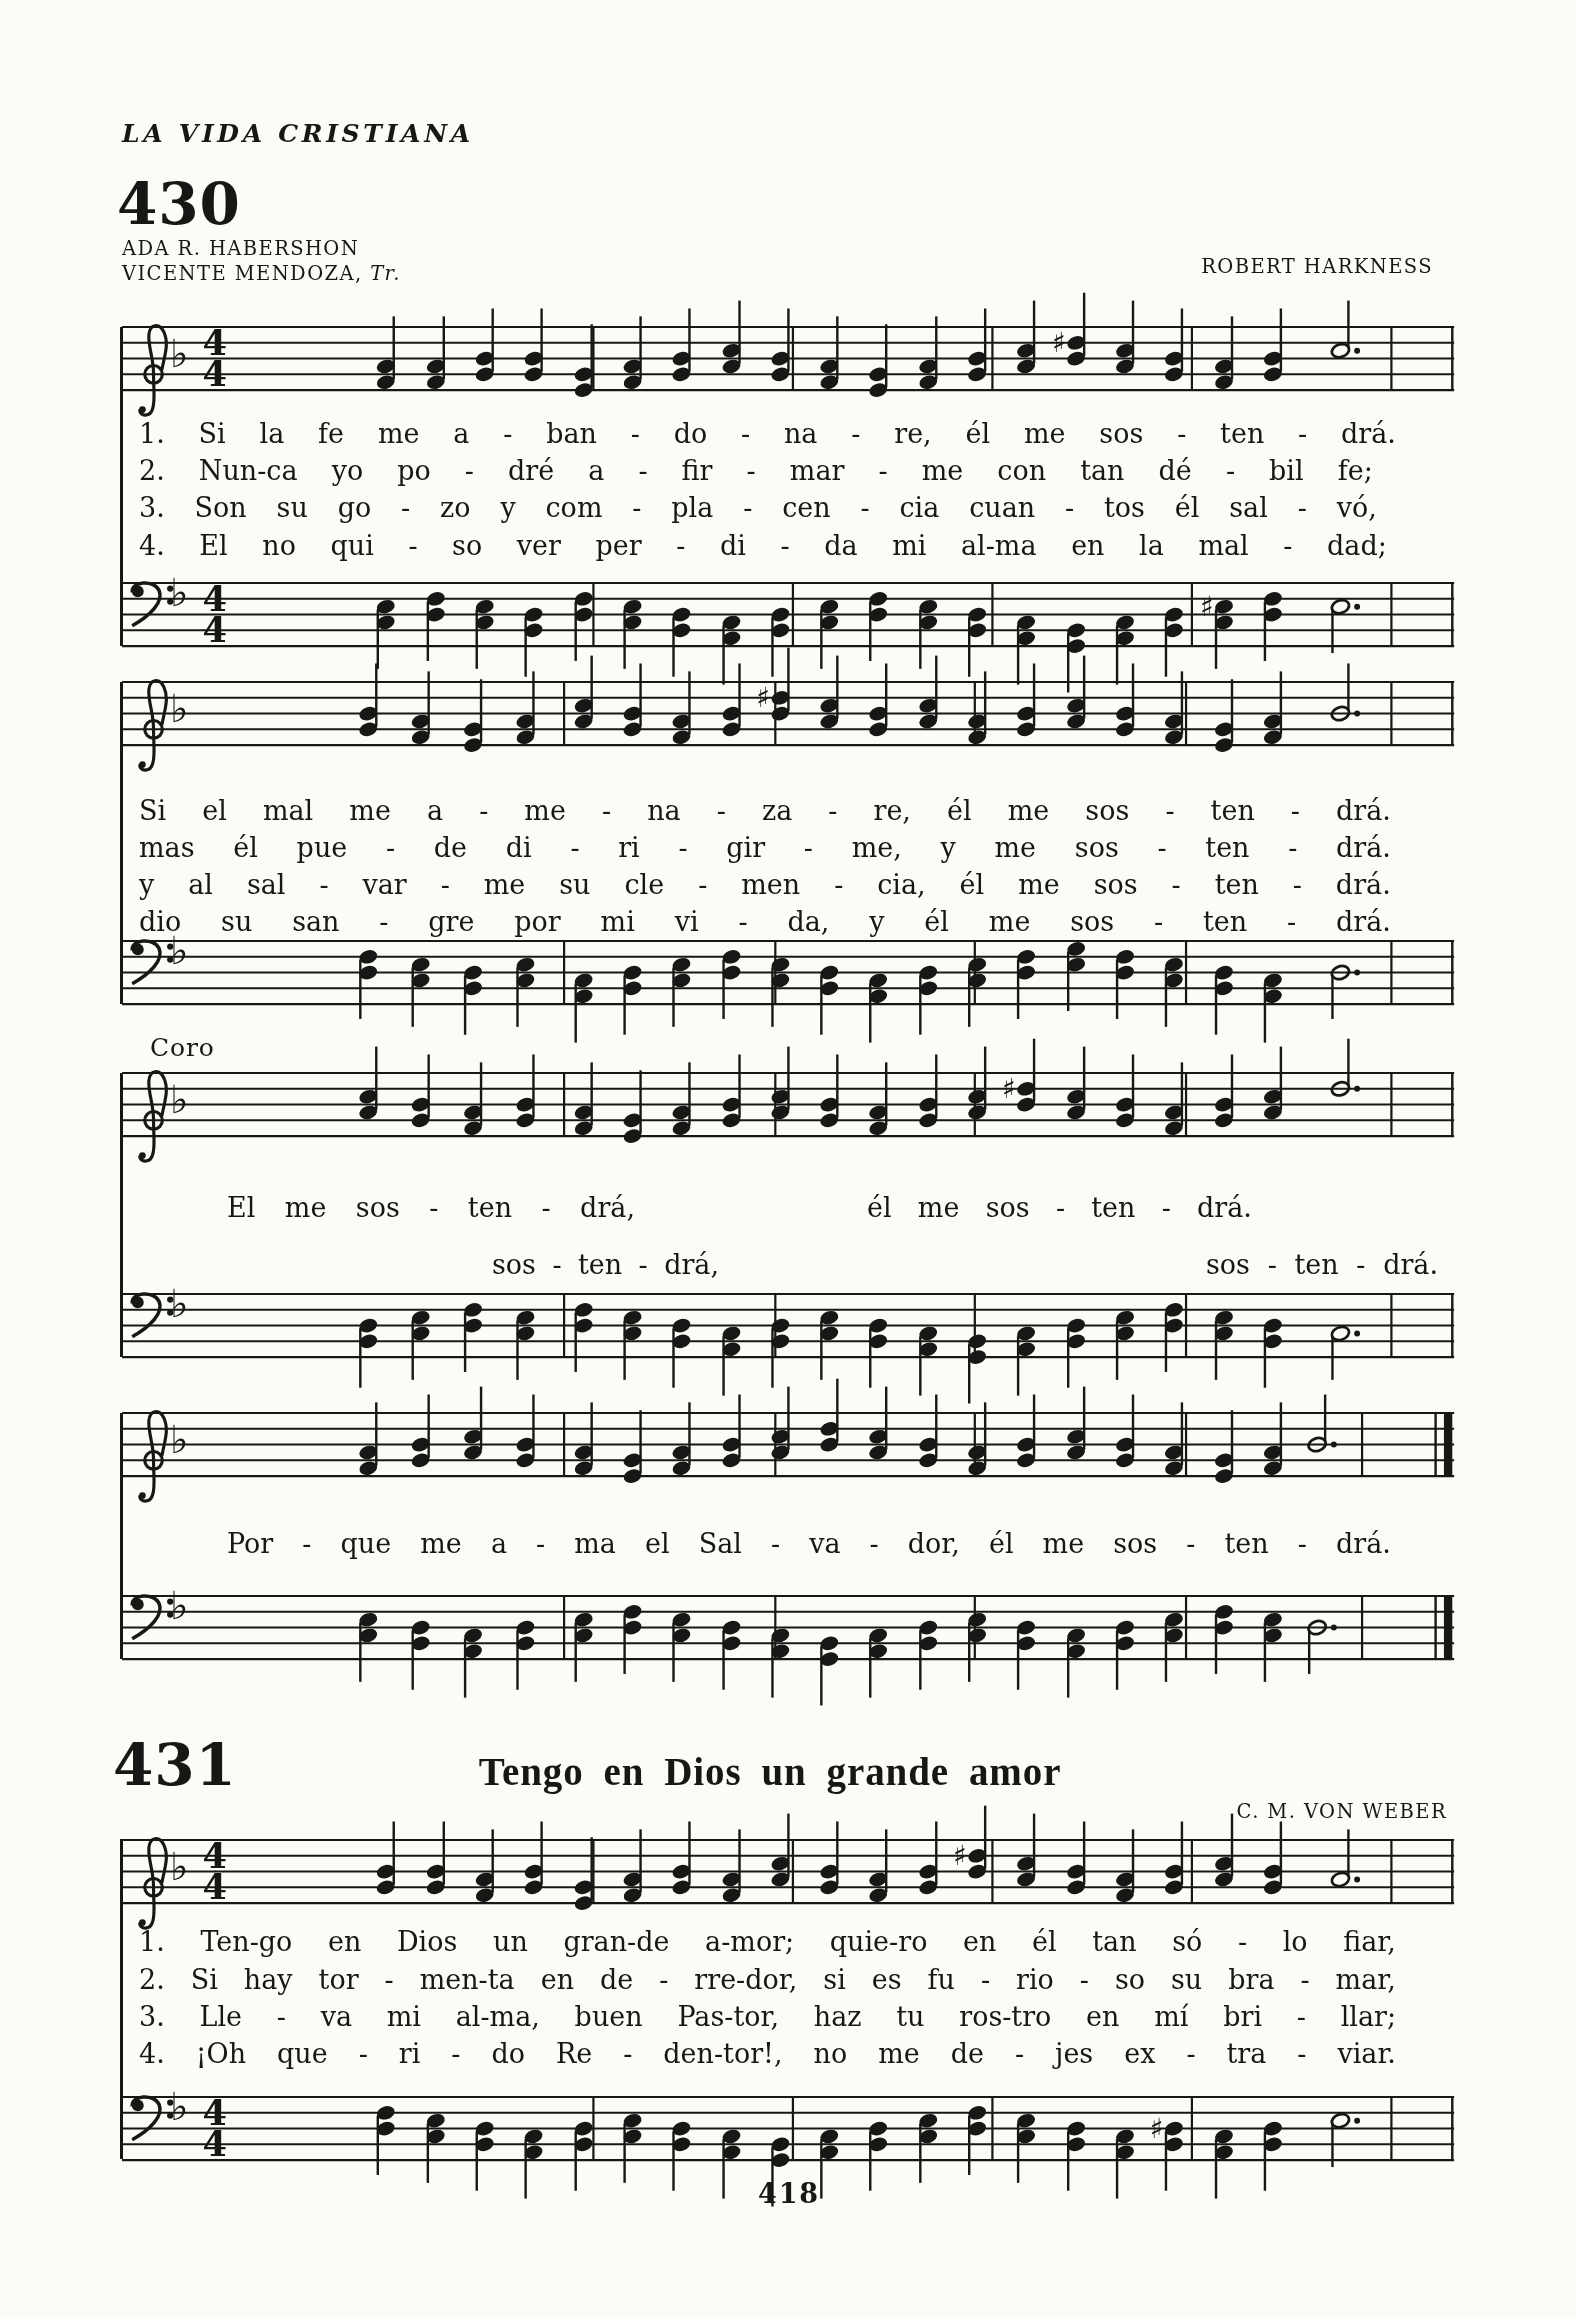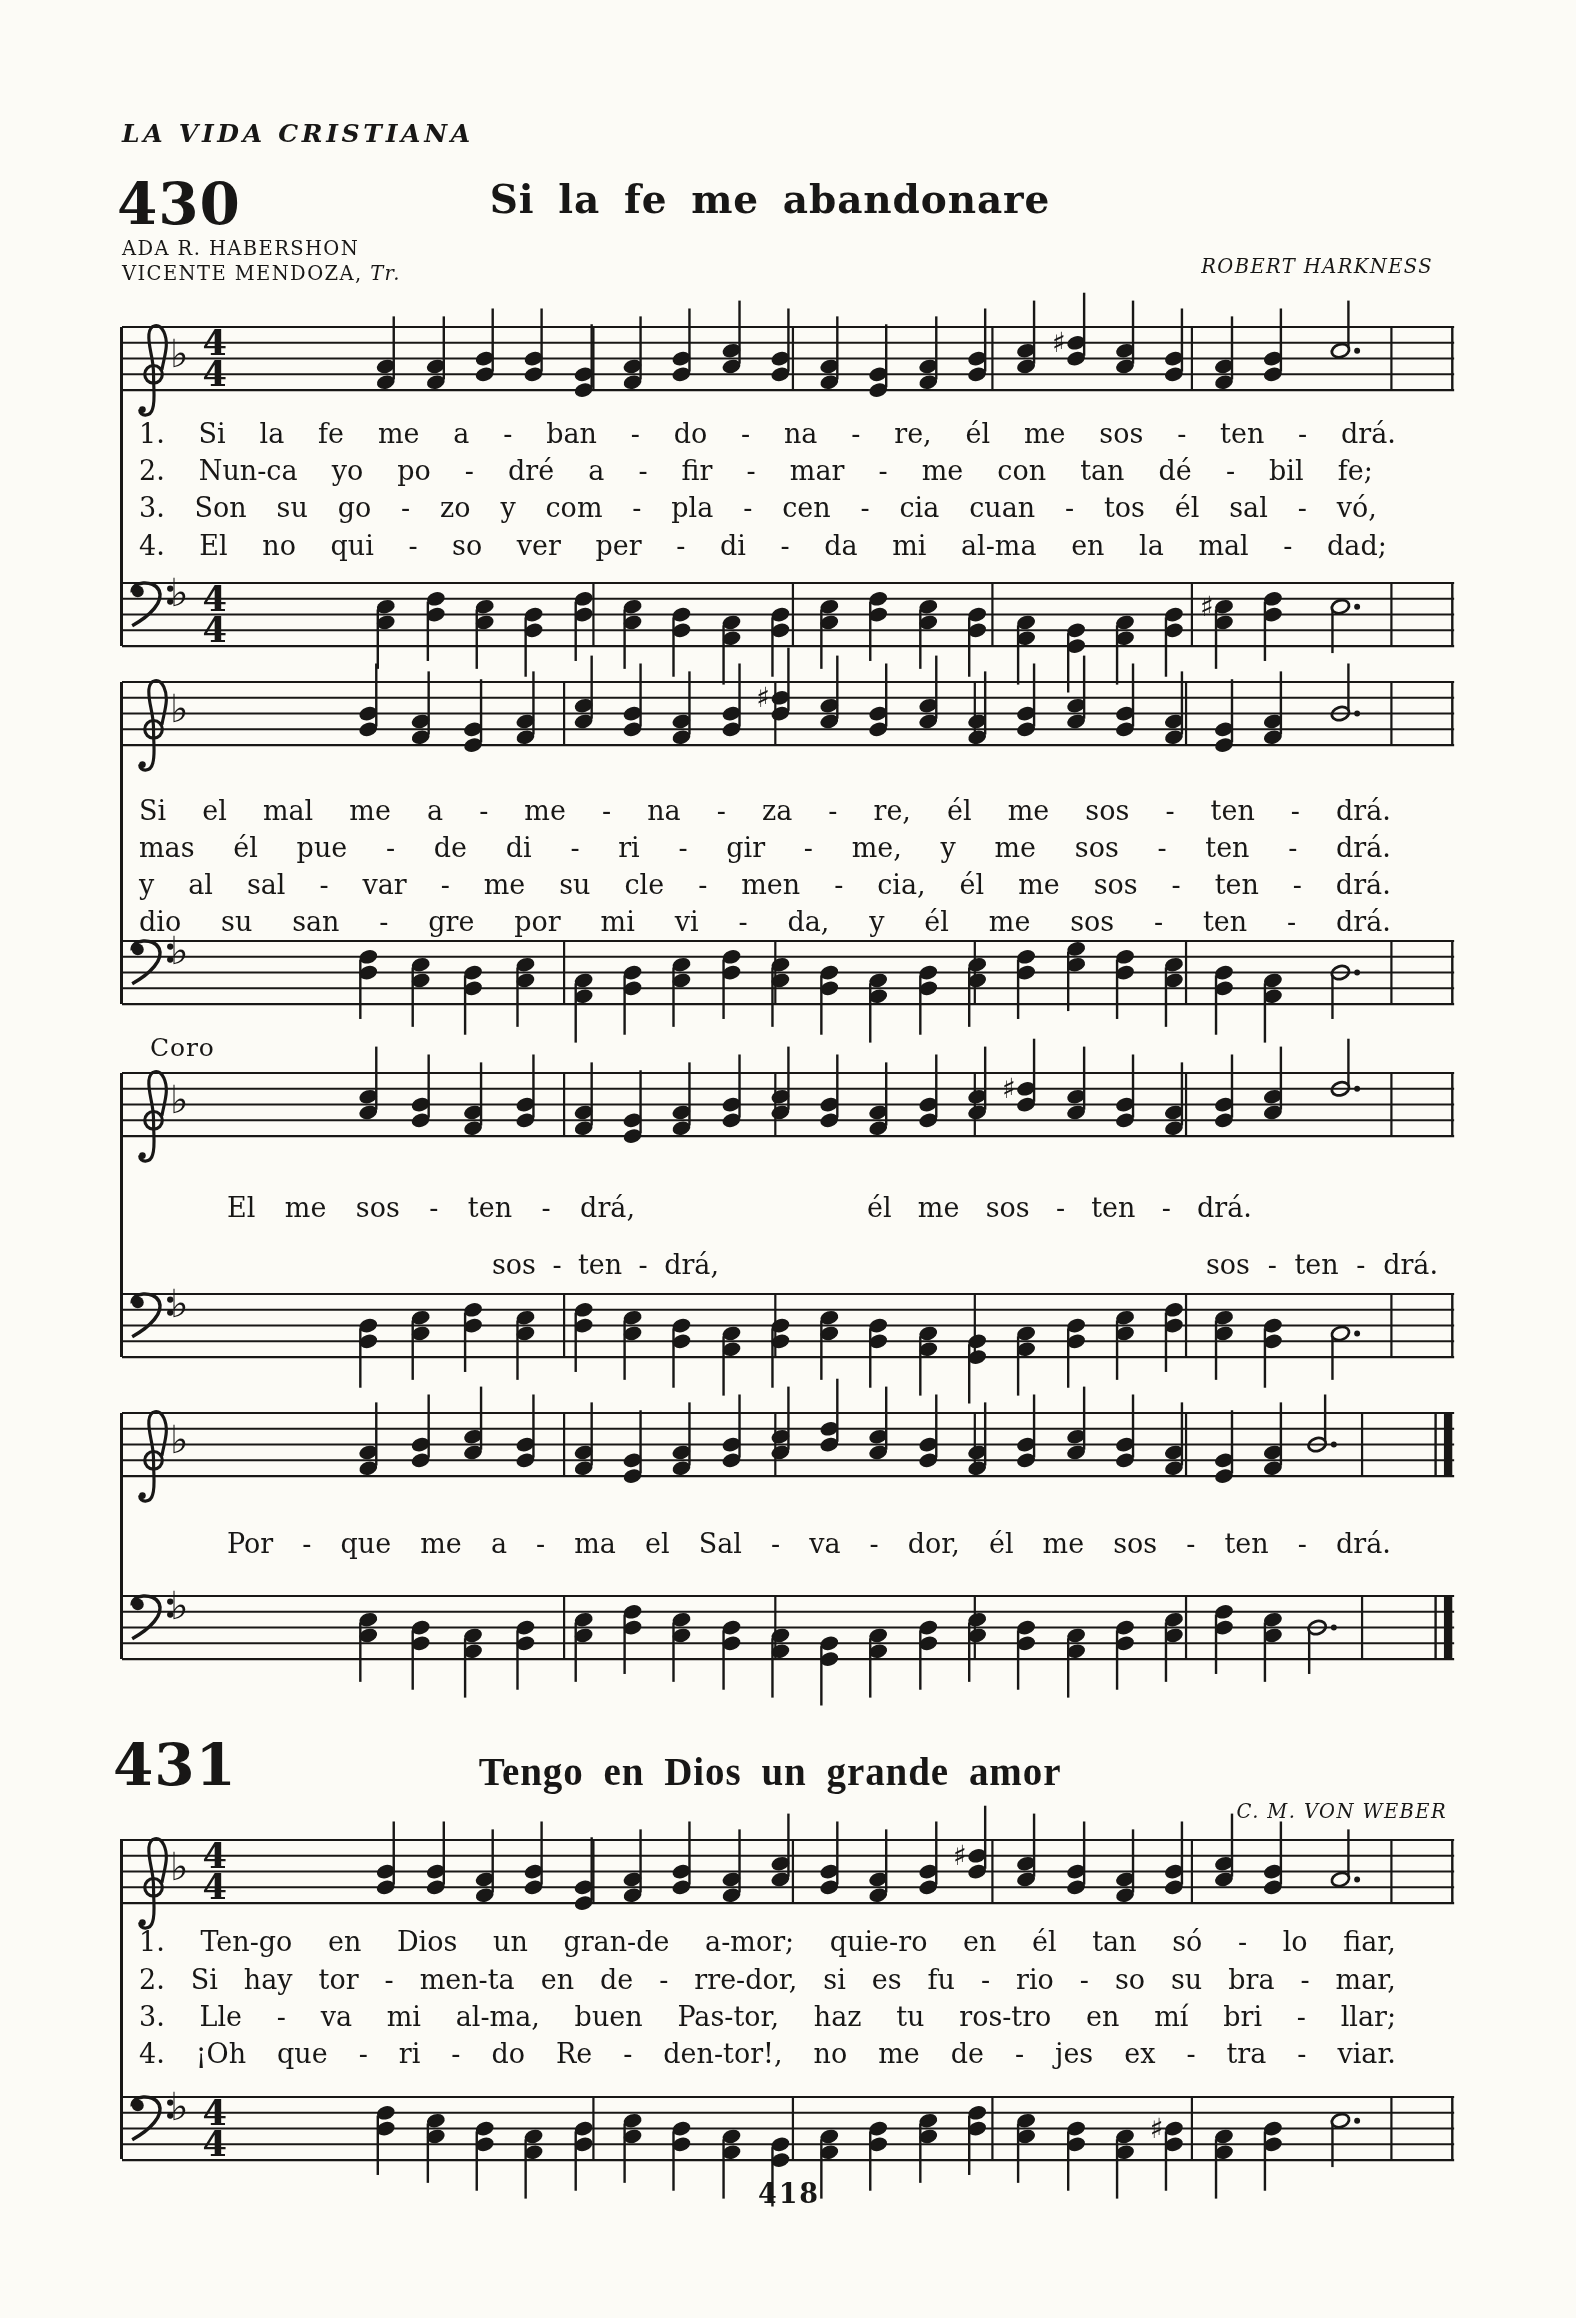--- a/index.html
+++ b/index.html
@@ -7,37 +7,36 @@
     position:relative;width:1577px;height:2319px;margin:0 auto;
     background:#fcfbf6;color:#181716;overflow:hidden;
     font-family:"DejaVu Serif","Liberation Serif",serif;
   }
   .abs{position:absolute;}
   .section-header{font-style:italic;font-weight:bold;font-size:25px;letter-spacing:3.7px;}
   .hymn-number{font-weight:bold;font-size:58px;line-height:1;letter-spacing:0.9px;}
   .hymn-title{font-weight:bold;font-size:39px;letter-spacing:0.9px;word-spacing:9.3px;text-align:center;}
   .credit{font-size:19.5px;letter-spacing:1.4px;line-height:25px;}
   .credit .tr{font-style:italic;}
-  .credit-right{text-align:right;font-style:italic;}
+  .credit-right{text-align:right;}
   .coro-label{font-size:25px;letter-spacing:0.9px;}
   .lyric{display:flex;justify-content:space-between;font-size:27px;line-height:1.1;white-space:pre;}
   .lyric span{display:inline-block;}
   .page-number{font-weight:bold;font-size:27px;text-align:center;letter-spacing:1.9px;}
   .system-barline{background:#181716;width:2.8px;}
   svg.staff{display:block;}
 </style>
 </head>
 <body>
 
 <div class="page">
 
   <div class="abs section-header" style="left:122px;top:119px;">LA VIDA CRISTIANA</div>
 
   <div class="abs hymn-number" style="left:117px;top:156px;margin-top:19px;">430</div>
-  <div class="abs hymn-title" style="left:232px;top:176px;width:1076px;">Si la fe me abandonare</div>
   <div class="abs credit" style="left:122px;top:236px;">
     <div>ADA R. HABERSHON</div>
     <div><span>VICENTE MENDOZA, </span><span class="tr">Tr.</span></div>
   </div>
   <div class="abs credit credit-right" style="left:1020px;top:254px;width:413px;">ROBERT HARKNESS</div>
 
   <div class="abs lyric" style="left:139px;top:419px;width:1257px;"><span>1.</span><span>Si</span><span>la</span><span>fe</span><span>me</span><span>a</span><span>-</span><span>ban</span><span>-</span><span>do</span><span>-</span><span>na</span><span>-</span><span>re,</span><span>él</span><span>me</span><span>sos</span><span>-</span><span>ten</span><span>-</span><span>drá.</span></div>
   <div class="abs lyric" style="left:139px;top:456px;width:1234px;"><span>2.</span><span>Nun-ca</span><span>yo</span><span>po</span><span>-</span><span>dré</span><span>a</span><span>-</span><span>fir</span><span>-</span><span>mar</span><span>-</span><span>me</span><span>con</span><span>tan</span><span>dé</span><span>-</span><span>bil</span><span>fe;</span></div>
   <div class="abs lyric" style="left:139px;top:493px;width:1238px;"><span>3.</span><span>Son</span><span>su</span><span>go</span><span>-</span><span>zo</span><span>y</span><span>com</span><span>-</span><span>pla</span><span>-</span><span>cen</span><span>-</span><span>cia</span><span>cuan</span><span>-</span><span>tos</span><span>él</span><span>sal</span><span>-</span><span>vó,</span></div>
   <div class="abs lyric" style="left:139px;top:531px;width:1248px;"><span>4.</span><span>El</span><span>no</span><span>qui</span><span>-</span><span>so</span><span>ver</span><span>per</span><span>-</span><span>di</span><span>-</span><span>da</span><span>mi</span><span>al-ma</span><span>en</span><span>la</span><span>mal</span><span>-</span><span>dad;</span></div>

